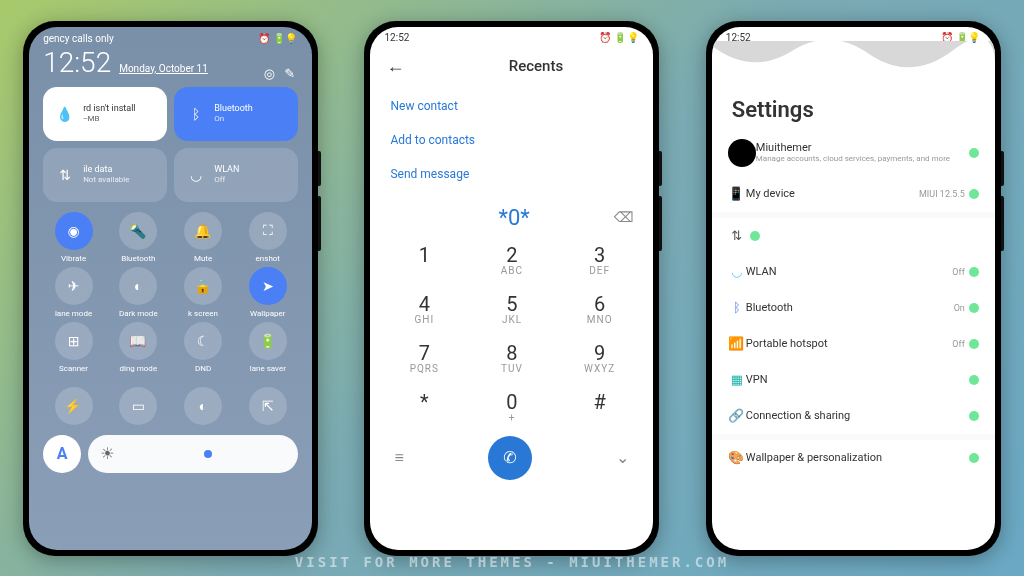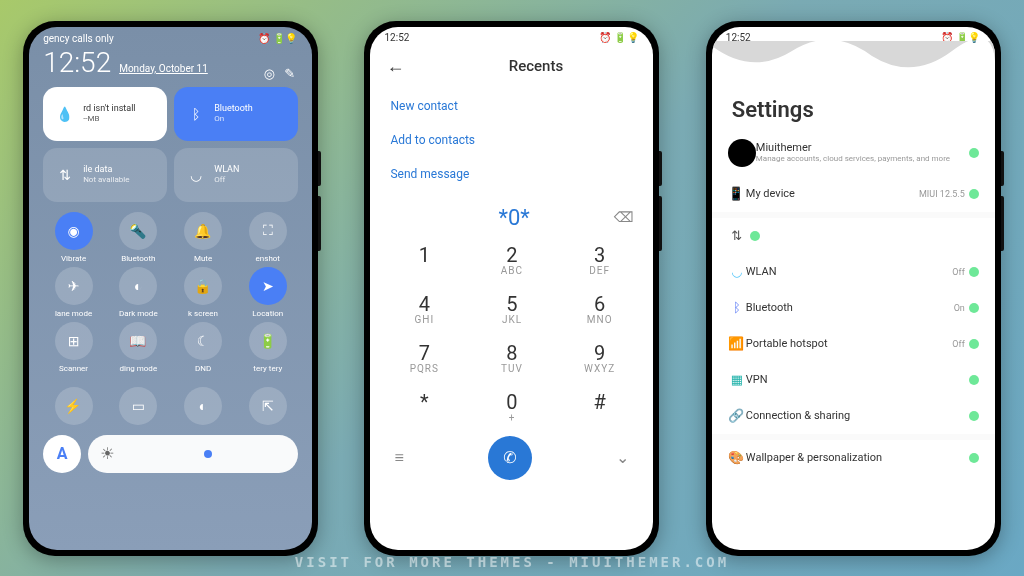--- a/index.html
+++ b/index.html
@@ -256,37 +256,37 @@
         <div class="cc-toggle">
           <div class="cc-toggle-circle ">◐</div>
           <span class="cc-toggle-label">Dark mode</span>
         </div>
         <div class="cc-toggle">
           <div class="cc-toggle-circle ">🔒</div>
           <span class="cc-toggle-label">k screen</span>
         </div>
         <div class="cc-toggle">
           <div class="cc-toggle-circle active">➤</div>
-          <span class="cc-toggle-label">Location</span>
+          <span class="cc-toggle-label">Wallpaper</span>
         </div>
         <div class="cc-toggle">
           <div class="cc-toggle-circle ">⊞</div>
           <span class="cc-toggle-label">Scanner</span>
         </div>
         <div class="cc-toggle">
           <div class="cc-toggle-circle ">📖</div>
           <span class="cc-toggle-label">ding mode</span>
         </div>
         <div class="cc-toggle">
           <div class="cc-toggle-circle ">☾</div>
           <span class="cc-toggle-label">DND</span>
         </div>
         <div class="cc-toggle">
           <div class="cc-toggle-circle ">🔋</div>
-          <span class="cc-toggle-label">tery tery</span>
+          <span class="cc-toggle-label">lane saver</span>
         </div>
       </div>
     <div class="cc-toggles">
       <div class="cc-toggle">
           <div class="cc-toggle-circle">⚡</div>
         </div>
       <div class="cc-toggle">
           <div class="cc-toggle-circle">▭</div>
         </div>
       <div class="cc-toggle">

